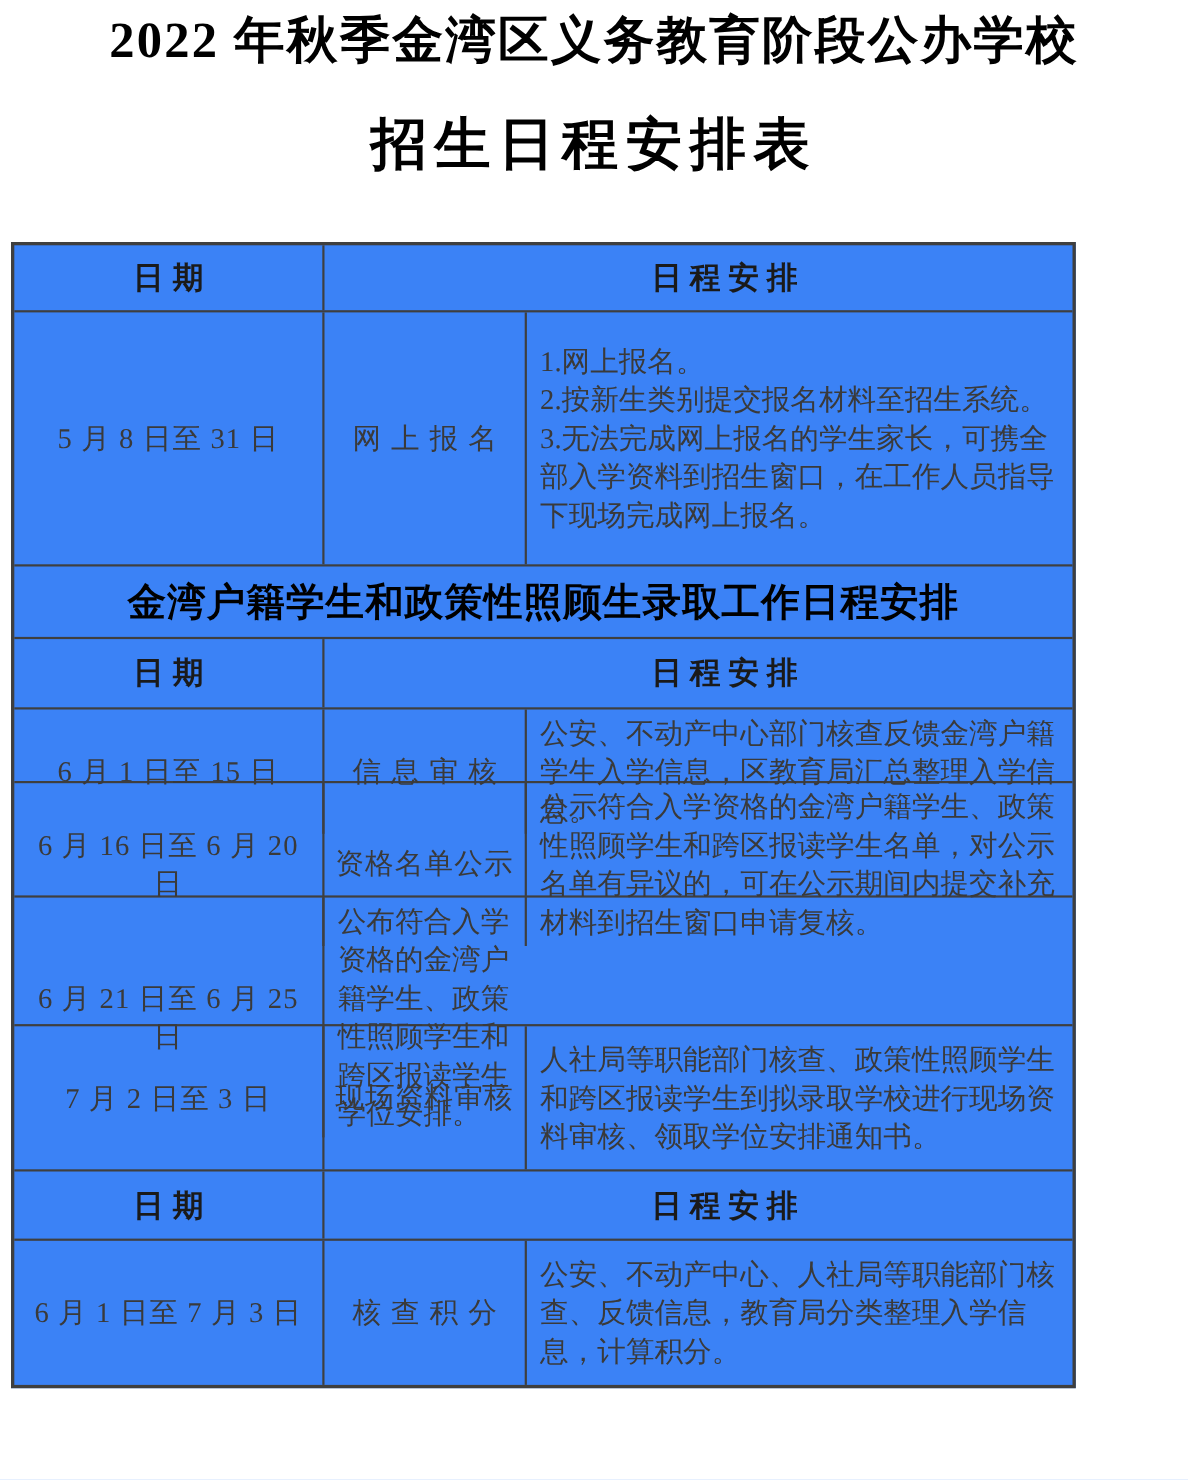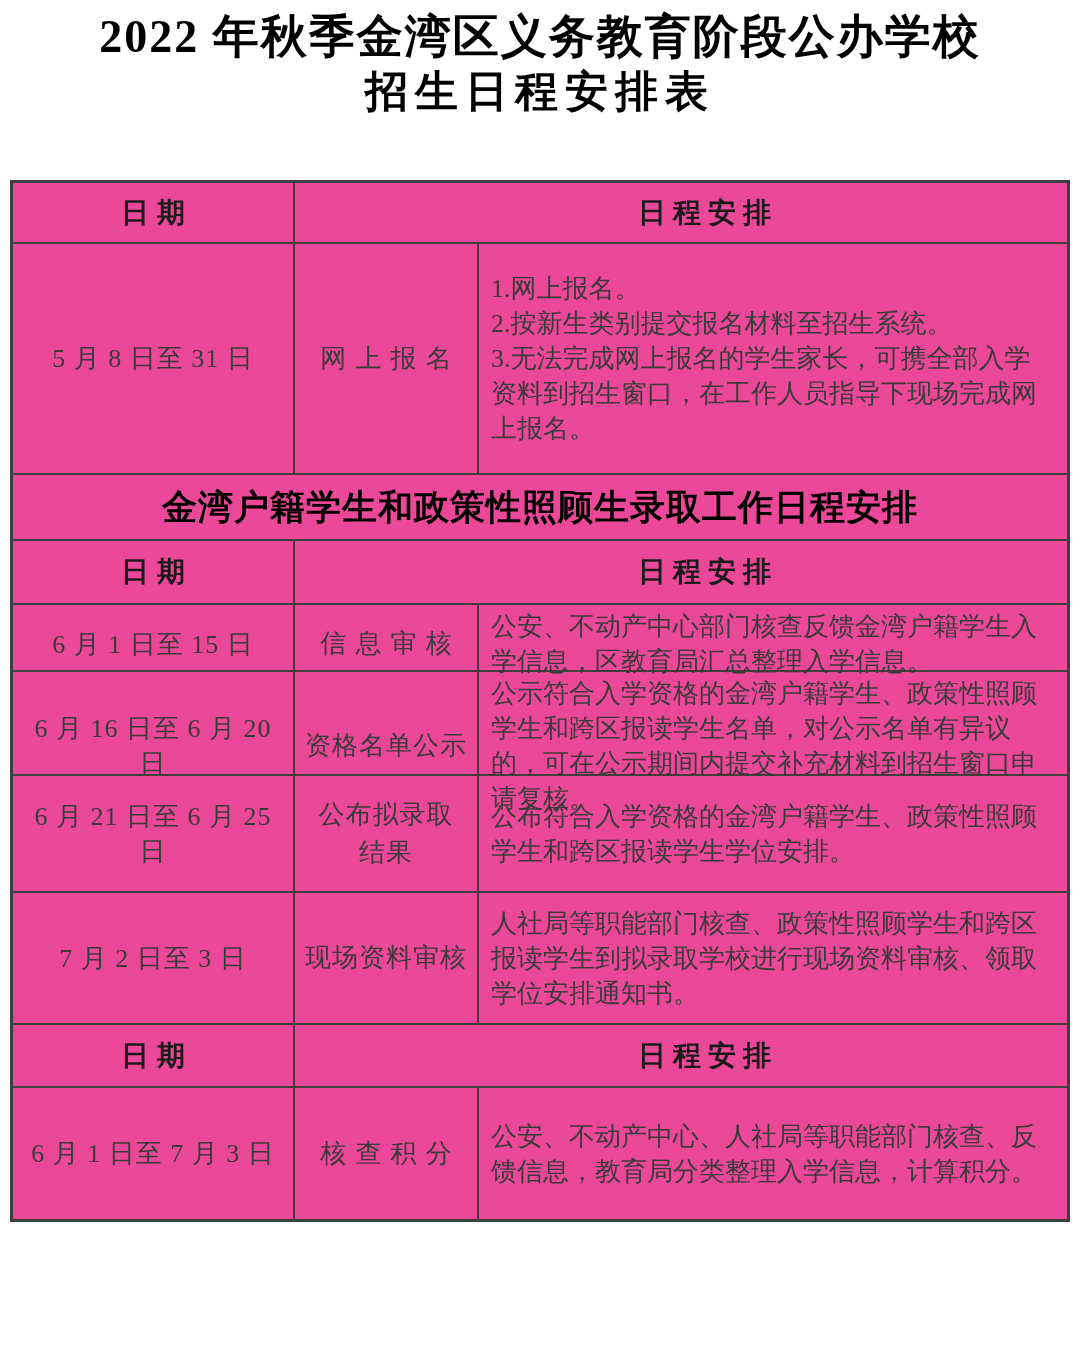--- a/index.html
+++ b/index.html
@@ -18,35 +18,36 @@
     margin-top: 8px;
     text-align: center;
     font-size: 46px;
     line-height: 58px;
     font-weight: bold;
     letter-spacing: 2px;
     color: #000000;
     font-family: "Liberation Serif", serif;
   }
   .doc-title-2 {
+    margin-top: 40px;
     text-align: center;
-    font-size: 43px;
+    font-size: 51px;
     line-height: 52px;
     font-weight: bold;
     letter-spacing: 7px;
     color: #000000;
     font-family: "Liberation Serif", serif;
   }
 
   
   .schedule-table {
     margin: 62px 10px 0 10px;
-    width: 1060px;
+    width: 968px;
     border: 3px solid #3f3f3f;
-    background: #ec4899;
+    background: #3b82f6;
   }
   .row {
     display: grid;
     grid-template-columns: 280px 184px 1fr;
     border-top: 2px solid #3f3f3f;
   }
   .row:first-child { border-top: none; }
   .cell {
     display: flex;
     flex-direction: column;
@@ -162,24 +163,20 @@
       <div class="cell c2 cat-cell cat-tight">
         <div>资格名单公示</div>
       </div>
       <div class="cell c3 details-cell">
         <div>公示符合入学资格的金湾户籍学生、政策性照顾学生和跨区报读学生名单，对公示名单有异议的，可在公示期间内提交补充材料到招生窗口申请复核。</div>
       </div>
     </div>
 
     <div class="row h-rowB3">
       <div class="cell date-cell">6 月 21 日至 6 月 25 日</div>
-      <div class="cell c2 cat-cell cat-tight">
-        <div>公布拟录取</div>
-        <div>结果</div>
-      </div>
       <div class="cell c3 details-cell">
         <div>公布符合入学资格的金湾户籍学生、政策性照顾学生和跨区报读学生学位安排。</div>
       </div>
     </div>
 
     <div class="row h-rowB4">
       <div class="cell date-cell">7 月 2 日至 3 日</div>
       <div class="cell c2 cat-cell cat-tight">
         <div>现场资料审核</div>
       </div>

